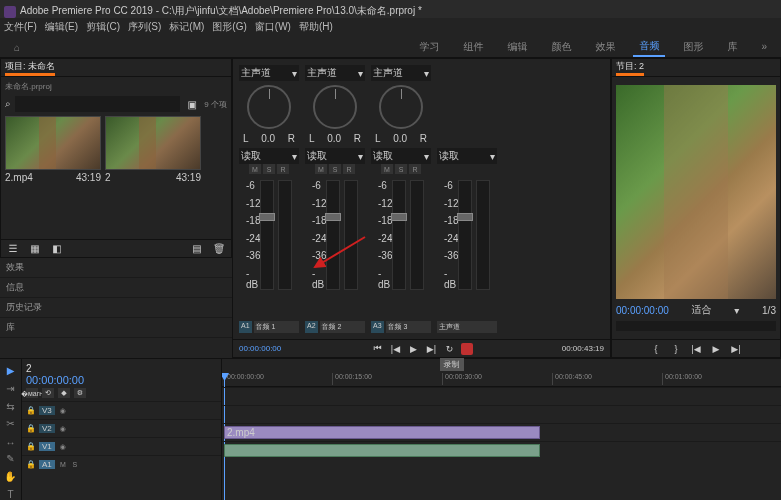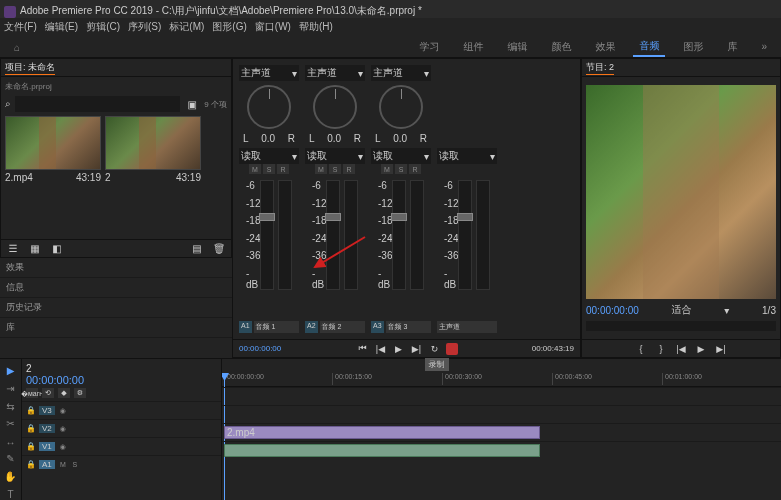--- a/index.html
+++ b/index.html
@@ -10,21 +10,21 @@
 .menubar span{font-size:10px;color:#bbb}
 .workspace-tabs{height:22px;background:#232323;display:flex;align-items:center;padding:0 8px;gap:12px;border-bottom:1px solid #111}
 .workspace-tabs .home{width:14px;height:14px}
 .workspace-tabs .spacer{flex:1}
 .workspace-tabs span{padding:2px 6px;color:#888}
 .workspace-tabs span.active{color:#5aa0ff;border-bottom:2px solid #5aa0ff}
 .main{display:flex;height:300px}
 .panel{background:#232323;border:1px solid #111;display:flex;flex-direction:column}
 .panel-tabs{height:18px;display:flex;align-items:center;padding:0 4px;gap:8px;border-bottom:1px solid #111}
 .panel-tabs span{color:#888;font-size:9px}
-.panel-tabs span.active{color:#ddd;border-bottom:1px solid #f97316}
+.panel-tabs span.active{color:#ddd;border-bottom:3px solid #f97316}
 .project-panel{width:232px}
 .project-body{padding:4px;flex:1}
 .search-row{display:flex;align-items:center;gap:4px;margin:4px 0}
 .search-row input{flex:1;background:#1a1a1a;border:none;height:16px;padding:0 4px;color:#ccc}
 .icon-btn{width:16px;height:16px;display:flex;align-items:center;justify-content:center;cursor:pointer}
 .thumbs{display:flex;gap:4px;margin-top:4px}
 .thumb{width:96px}
 .thumb-img{width:96px;height:54px;background:linear-gradient(135deg,#3a5a2a 0%,#6a8a4a 40%,#8a6a4a 60%,#4a3a2a 100%);position:relative;border:1px solid #444}
 .thumb-img::after{content:"";position:absolute;left:35%;top:0;bottom:0;width:18%;background:rgba(139,100,60,0.6)}
 .thumb-meta{display:flex;justify-content:space-between;font-size:8px;color:#888;margin-top:2px}
@@ -49,21 +49,21 @@
 .scale{width:10px;height:110px;display:flex;flex-direction:column;justify-content:space-between;font-size:6px;color:#555}
 .track-labels{display:flex;gap:6px;margin-top:4px}
 .tlabel{width:60px;display:flex;gap:2px}
 .tlabel .tag{background:#2a4a5a;padding:1px 2px;font-size:7px}
 .tlabel .name{background:#333;padding:1px 2px;font-size:7px;flex:1}
 .source-transport{height:18px;display:flex;align-items:center;justify-content:center;gap:4px;border-top:1px solid #111;position:relative}
 .tc-left{position:absolute;left:6px;color:#5aa0ff;font-size:8px}
 .tc-right{position:absolute;right:6px;color:#ccc;font-size:8px}
 .transport-btn{width:14px;height:14px;display:flex;align-items:center;justify-content:center;cursor:pointer;font-size:9px}
 .rec{width:12px;height:12px;background:#c03030;border-radius:2px}
-.program-panel{width:200px}
+.program-panel{width:170px}
 .program-body{flex:1;padding:4px;display:flex;flex-direction:column}
 .prog-img{flex:1;background:linear-gradient(135deg,#3a6a2a 0%,#6a9a4a 35%,#9a7a4a 55%,#b89060 70%,#5a4a3a 100%);margin:4px 0;min-height:150px;position:relative}
 .prog-img::before{content:"";position:absolute;left:30%;right:30%;top:0;bottom:0;background:rgba(160,120,80,0.4)}
 .prog-footer{display:flex;justify-content:space-between;align-items:center;font-size:8px}
 .prog-footer .tc{color:#5aa0ff}
 .prog-transport{height:18px;display:flex;align-items:center;justify-content:center;gap:6px;border-top:1px solid #111}
 .timeline{height:142px;display:flex;background:#232323;border-top:1px solid #111}
 .tools{width:22px;background:#232323;display:flex;flex-direction:column;align-items:center;gap:6px;padding-top:6px;border-right:1px solid #111}
 .tool{width:14px;height:14px;display:flex;align-items:center;justify-content:center;color:#888;cursor:pointer}
 .tool.active{color:#5aa0ff}

